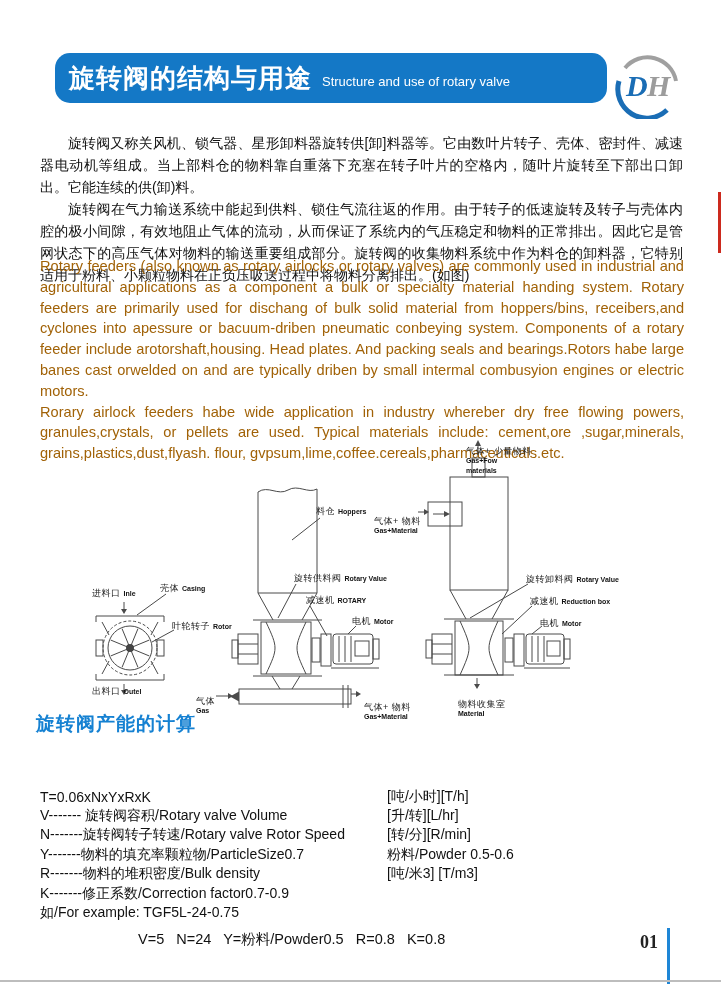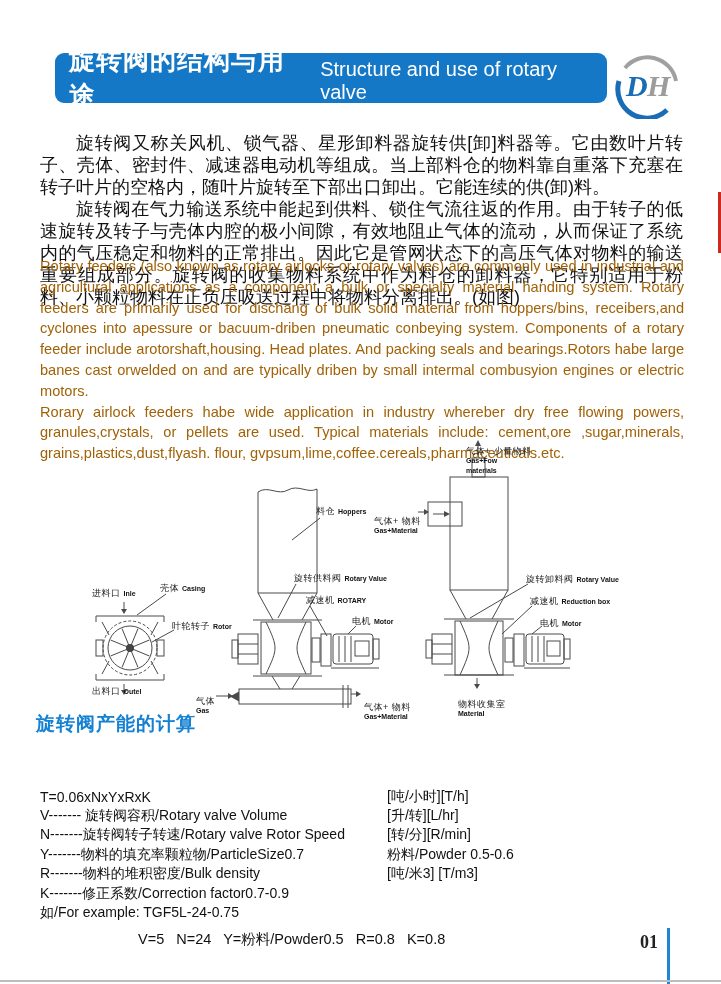--- a/index.html
+++ b/index.html
@@ -3,29 +3,29 @@
 <meta charset="utf-8">
 <style>
   html,body{margin:0;padding:0;background:#ffffff;}
   .page{
     position:relative;width:721px;height:984px;background:#fff;overflow:hidden;
     font-family:"Liberation Sans","DejaVu Sans",sans-serif;color:#1c1c1c;
   }
   
   .banner{
     position:absolute;left:55px;top:53px;width:552px;height:50px;
-    background:var(--banner-blue);border-radius:9px;
+    background:var(--banner-blue);border-radius:15px;
     display:flex;align-items:center;padding-left:14px;box-sizing:border-box;
   }
   .banner .t-zh{font-size:26px;font-weight:bold;color:#fff;letter-spacing:1px;}
-  .banner .t-en{font-size:20px;color:#fff;margin-left:10px;margin-top:6px;}
+  .banner .t-en{font-size:13px;color:#fff;margin-left:10px;margin-top:6px;}
   .logo{position:absolute;left:614px;top:51px;width:68px;height:68px;}
   
   .zh-paras{position:absolute;left:40px;top:132px;width:643px;
-    font-size:18px;line-height:22px;text-align:justify;color:#111;}
+    font-size:14px;line-height:22px;text-align:justify;color:#111;}
   .zh-paras p{margin:0;text-indent:2em;}
   .en-paras{position:absolute;left:40px;top:256px;width:644px;
     font-size:14.6px;line-height:20.8px;text-align:justify;color:#a16207;}
   .en-paras p{margin:0;}
   
   .diagrams{position:absolute;left:40px;top:428px;width:660px;height:284px;}
   .diagrams svg{position:absolute;left:0;top:0;}
   .dlabel{position:absolute;font-size:9px;color:#222;white-space:nowrap;line-height:10px;}
   .dlabel .zh{font-size:9px;letter-spacing:0.5px;margin-top:18px;}
   .dlabel .en{font-size:7px;font-weight:bold;margin-left:3px;color:#111;}

